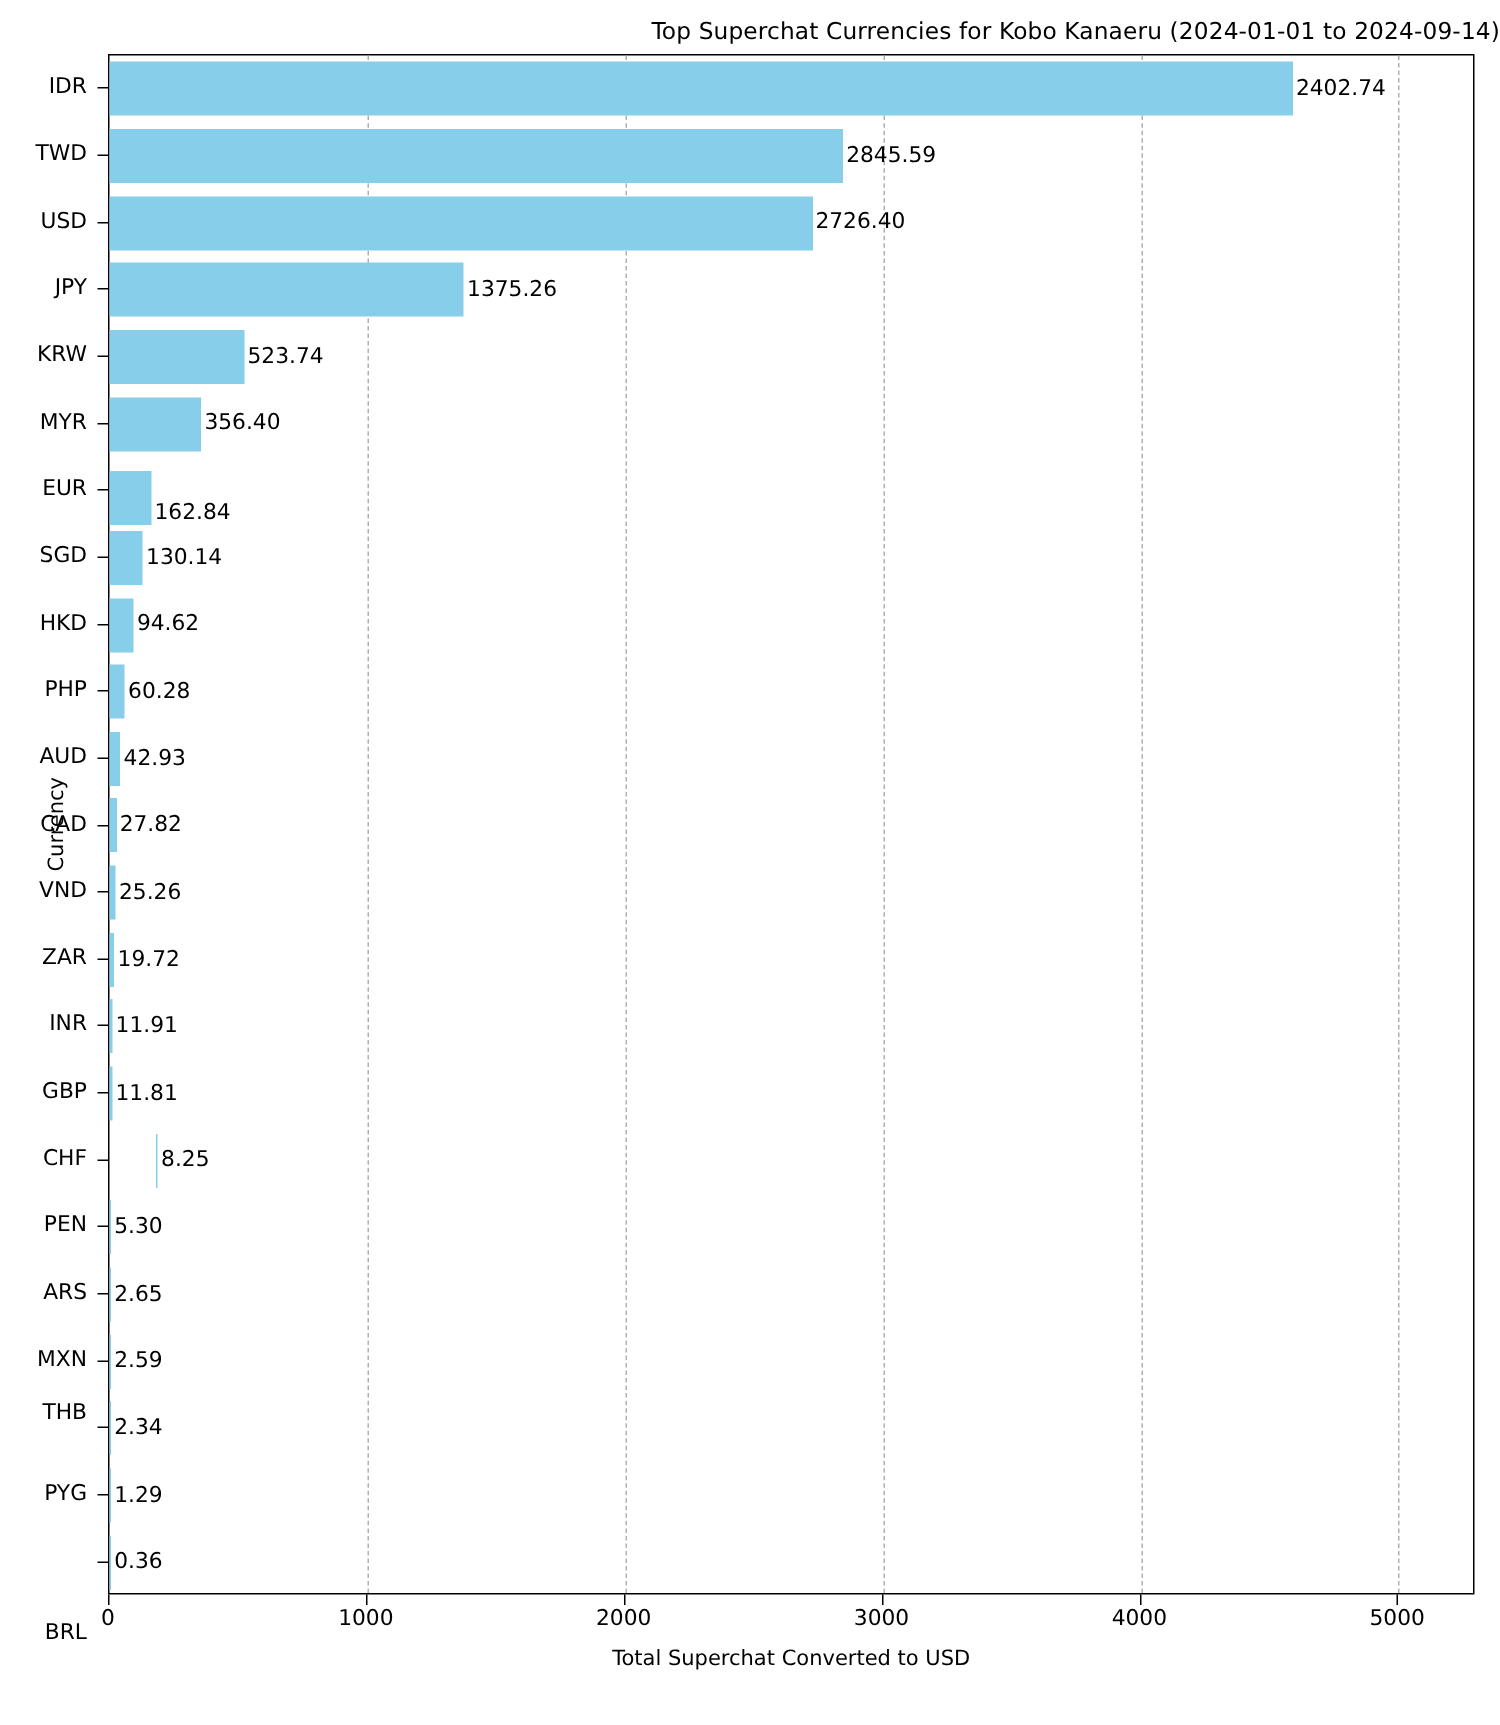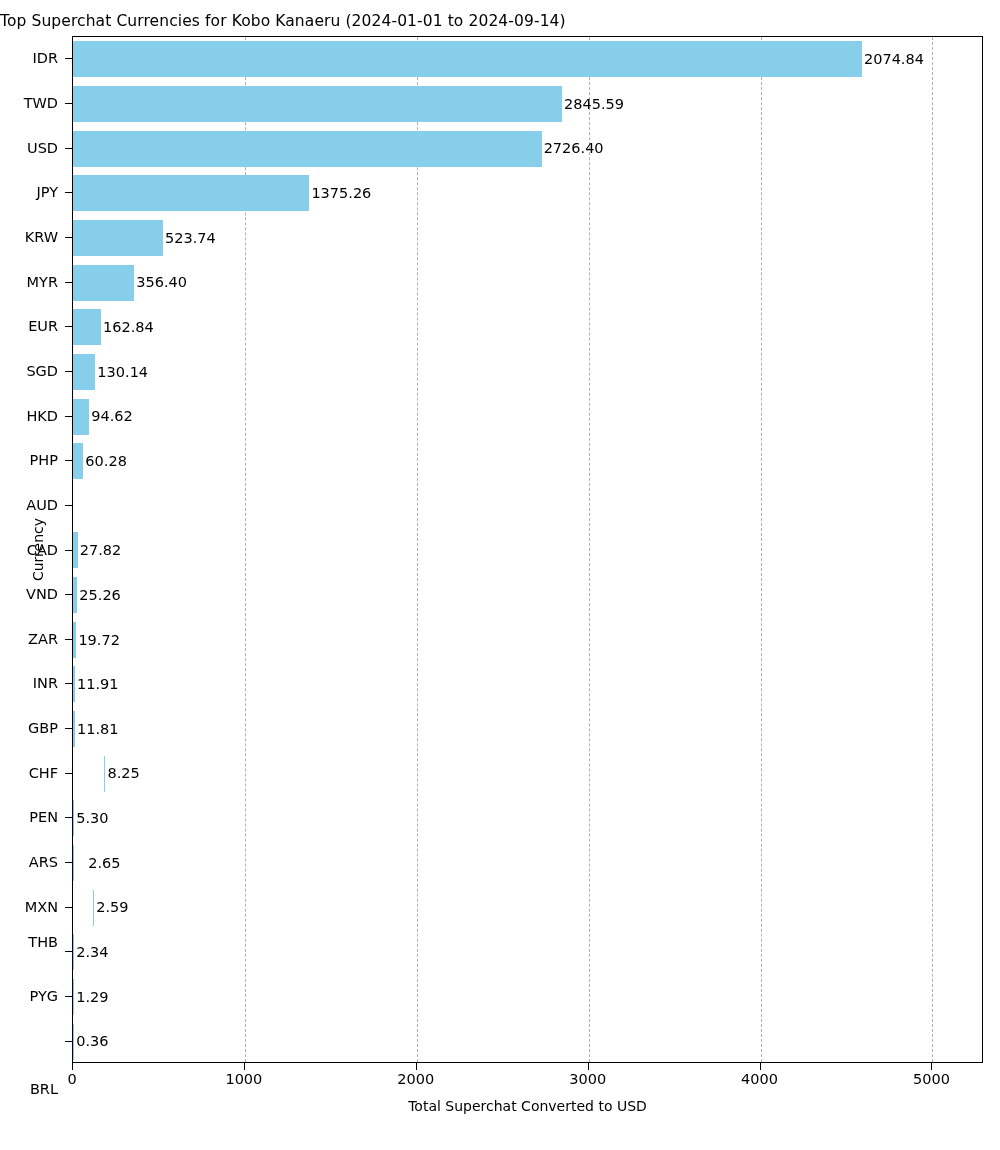--- a/index.html
+++ b/index.html
@@ -21,21 +21,21 @@
     height: 1150px;
     background: #ffffff;
   }
 
   
   #chart-title {
     position: absolute;
     left: 0;
     top: 12px;
     width: 1000px;
-    text-align: left;
+    text-align: right;
     font-size: 15.5px;
     color: #000000;
     letter-spacing: 0.1px;
   }
 
   
   #plot-area {
     position: absolute;
     left: 72px;
     top: 36px;
@@ -173,21 +173,21 @@
     <div id="gridlines">
         <div class="gridline" style="left: 171.887px;"></div>
         <div class="gridline" style="left: 343.774px;"></div>
         <div class="gridline" style="left: 515.66px;"></div>
         <div class="gridline" style="left: 687.547px;"></div>
         <div class="gridline" style="left: 859.434px;"></div>
       </div>
     <div id="bars-layer">
         <div class="bar-row" style="top: 0px; height: 44.6522px;">
           <div class="bar" style="width: 788.957px; background: rgb(135, 206, 235);"></div>
-          <div class="bar-value">2074.84</div>
+          <div class="bar-value">2402.74</div>
         </div>
         <div class="bar-row" style="top: 44.6522px; height: 44.6522px;">
           <div class="bar" style="width: 489.119px; background: rgb(135, 206, 235);"></div>
           <div class="bar-value">2845.59</div>
         </div>
         <div class="bar-row" style="top: 89.3043px; height: 44.6522px;">
           <div class="bar" style="width: 468.632px; background: rgb(135, 206, 235);"></div>
           <div class="bar-value">2726.40</div>
         </div>
         <div class="bar-row" style="top: 133.957px; height: 44.6522px;">
@@ -195,36 +195,40 @@
           <div class="bar-value">1375.26</div>
         </div>
         <div class="bar-row" style="top: 178.609px; height: 44.6522px;">
           <div class="bar" style="width: 90.024px; background: rgb(135, 206, 235);"></div>
           <div class="bar-value">523.74</div>
         </div>
         <div class="bar-row" style="top: 223.261px; height: 44.6522px;">
           <div class="bar" style="width: 61.2605px; background: rgb(135, 206, 235);"></div>
           <div class="bar-value">356.40</div>
         </div>
-        <div class="bar-row" style="top: 267.913px; height: 44.6522px;">
+        <div class="bar-row" style="top: 267.913px; height: 44.6522px; align-items: flex-end;">
           <div class="bar" style="width: 27.99px; background: rgb(135, 206, 235);"></div>
           <div class="bar-value">162.84</div>
         </div>
         <div class="bar-row" style="top: 312.565px; height: 44.6522px;">
           <div class="bar" style="width: 22.3693px; background: rgb(135, 206, 235);"></div>
           <div class="bar-value">130.14</div>
         </div>
         <div class="bar-row" style="top: 357.217px; height: 44.6522px;">
           <div class="bar" style="width: 16.2639px; background: rgb(135, 206, 235);"></div>
           <div class="bar-value">94.62</div>
         </div>
         <div class="bar-row" style="top: 401.87px; height: 44.6522px;">
           <div class="bar" style="width: 10.3613px; background: rgb(135, 206, 235);"></div>
           <div class="bar-value">60.28</div>
         </div>
+        <div class="bar-row" style="top: 446.522px; height: 44.6522px;">
+          <div class="bar" style="width: 7.3791px; background: rgb(135, 206, 235);"></div>
+          <div class="bar-value">42.93</div>
+        </div>
         <div class="bar-row" style="top: 491.174px; height: 44.6522px;">
           <div class="bar" style="width: 4.78189px; background: rgb(135, 206, 235);"></div>
           <div class="bar-value">27.82</div>
         </div>
         <div class="bar-row" style="top: 535.826px; height: 44.6522px;">
           <div class="bar" style="width: 4.34186px; background: rgb(135, 206, 235);"></div>
           <div class="bar-value">25.26</div>
         </div>
         <div class="bar-row" style="top: 580.478px; height: 44.6522px;">
           <div class="bar" style="width: 3.38961px; background: rgb(135, 206, 235);"></div>
@@ -239,25 +243,25 @@
           <div class="bar-value">11.81</div>
         </div>
         <div class="bar-row" style="top: 714.435px; height: 44.6522px; padding-left: 31px;">
           <div class="bar" style="width: 1.41807px; background: rgb(135, 206, 235);"></div>
           <div class="bar-value">8.25</div>
         </div>
         <div class="bar-row" style="top: 759.087px; height: 44.6522px;">
           <div class="bar" style="width: 1.2px; background: rgb(135, 206, 235);"></div>
           <div class="bar-value">5.30</div>
         </div>
-        <div class="bar-row" style="top: 803.739px; height: 44.6522px; gap: 12px;">
+        <div class="bar-row" style="top: 803.739px; height: 44.6522px;">
           <div class="bar" style="width: 1.2px; background: rgb(135, 206, 235);"></div>
           <div class="bar-value">2.65</div>
         </div>
-        <div class="bar-row" style="top: 848.391px; height: 44.6522px; margin-left: 20px;">
+        <div class="bar-row" style="top: 848.391px; height: 44.6522px;">
           <div class="bar" style="width: 1.2px; background: rgb(135, 206, 235);"></div>
           <div class="bar-value">2.59</div>
         </div>
         <div class="bar-row" style="top: 893.043px; height: 44.6522px;">
           <div class="bar" style="width: 1.2px; background: rgb(135, 206, 235);"></div>
           <div class="bar-value">2.34</div>
         </div>
         <div class="bar-row" style="top: 937.696px; height: 44.6522px;">
           <div class="bar" style="width: 1.2px; background: rgb(135, 206, 235);"></div>
           <div class="bar-value">1.29</div>

